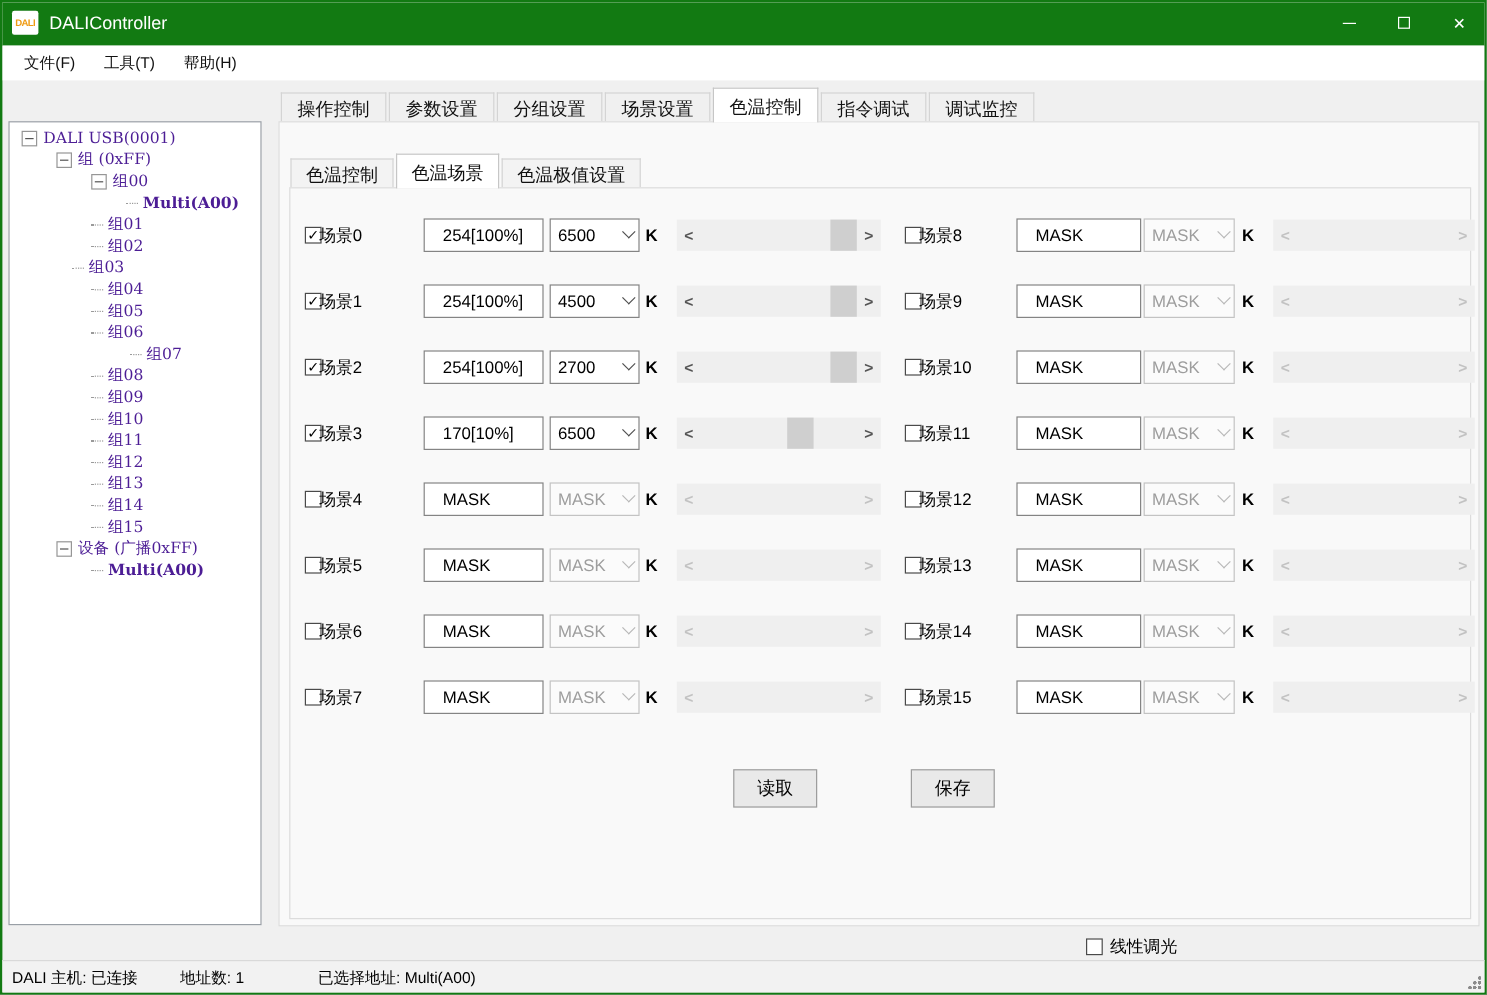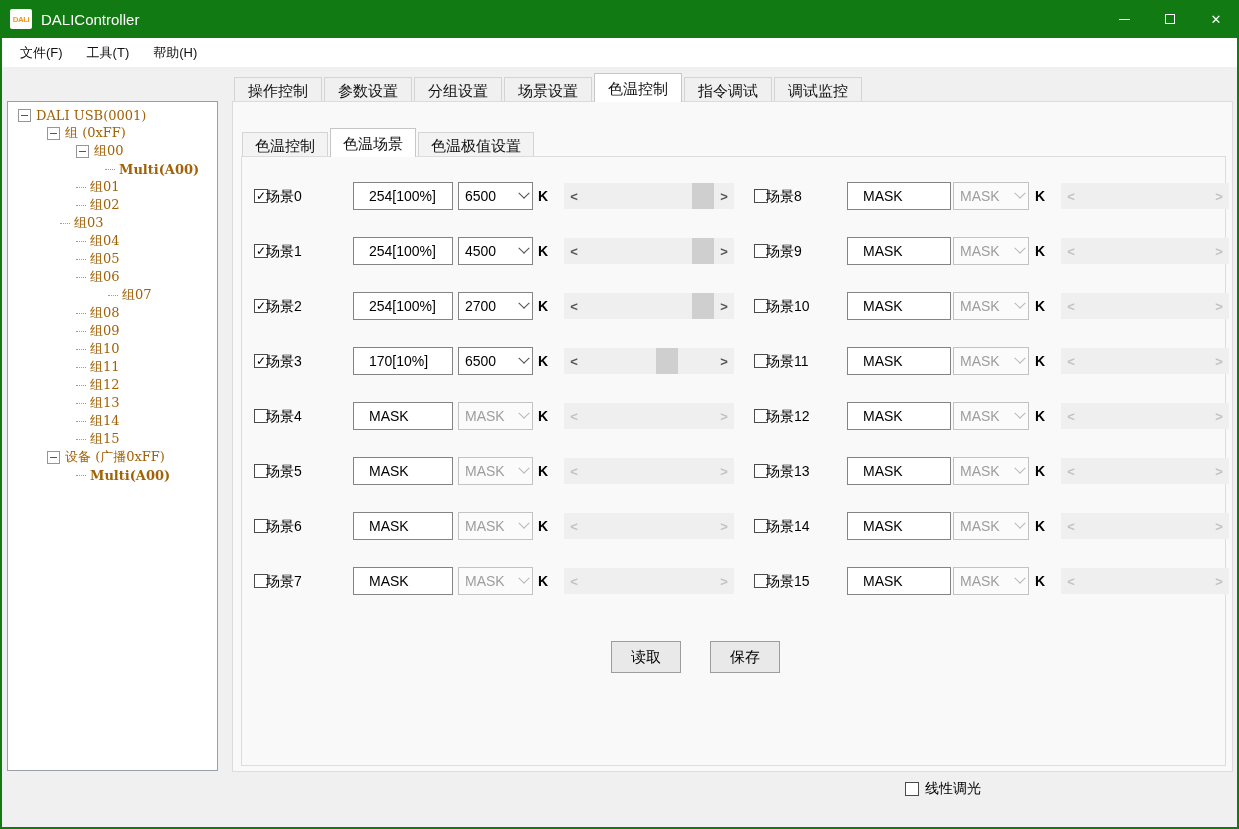--- a/index.html
+++ b/index.html
@@ -20,21 +20,21 @@
   .glyph-min { width:11px; height:1px; background:#fff; display:block; }
   .glyph-max { width:10px; height:10px; border:1px solid #fff; display:block; }
   .glyph-close { font-size:13px; line-height:1; }
   
   .menubar { position:absolute; left:0; top:36px; right:0; height:29px; background:#ffffff;
     display:flex; align-items:center; padding-left:6px; }
   .menu-item { font-size:13px; color:#111; padding:5px 12px; }
   
   .tree { position:absolute; left:5px; top:99px; width:211px; height:670px; background:#fff;
     border:1px solid #999fa6; overflow:hidden; font-family:"DejaVu Serif", serif; }
-  .tree-item { height:18px; display:flex; align-items:center; font-size:13px; color:#a16207; white-space:nowrap; }
+  .tree-item { height:18px; display:flex; align-items:center; font-size:13px; color:#4c1d95; white-space:nowrap; }
   .tree-item:first-child { margin-top:4px; }
   .expander { width:13px; height:13px; border:1px solid #969696; background:#fff; margin-right:5px;
     flex:0 0 13px; position:relative; }
   .expander::after { content:""; position:absolute; left:2px; right:2px; top:5px; height:1px; background:#555; }
   .tree-dash { width:10px; border-top:1px dotted #9a9a9a; margin-right:4px; flex:0 0 10px; }
   .tree-item.bold { font-weight:bold; }
   
   .tabstrip { position:absolute; left:232px; top:73px; display:flex; align-items:flex-end; height:27px; }
   .tab { font-size:15px; color:#111; padding:4px 13px 5px; border:1px solid #d4d4d4; border-bottom:none;
     background:#f0f0f0; height:25px; }
@@ -80,21 +80,21 @@
   .scroll-thumb { position:absolute; top:0; width:22px; height:100%; background:#cfcfcf; }
   
   .scene-row.masked .combo { border-color:#c3c3c3; background:#fbfbfb; }
   .scene-row.masked .combo-text { color:#9d9d9d; }
   .scene-row.masked .chevron { border-color:#b8b8b8; }
   .scene-row.masked .scroll-arrow { color:#c2c2c2; }
   
   .action-btn { position:absolute; width:70px; height:32px; background:#e9e9e9; border:1px solid #9d9d9d;
     font-size:15px; color:#000; font-family:"Liberation Sans", sans-serif; }
   #btn-read { left:369px; top:484px; }
-  #btn-save { left:468px; top:484px; }
+  #btn-save { left:517px; top:484px; }
   
   .linear-cb { position:absolute; left:903px; top:778px; display:flex; align-items:center; }
   .linear-cb .cb { position:static; margin-right:6px; }
   .linear-label { font-size:14px; color:#000; }
   .statusbar { position:absolute; left:0; right:0; bottom:-2px; height:29px; margin:0 -2px; background:#f2f2f2;
     border-top:1px solid #d9d9d9; }
   .status-item { position:absolute; top:0; line-height:28px; font-size:13px; color:#000; white-space:nowrap; }
   #status-host { left:10px; }
   #status-addr { left:150px; }
   #status-sel  { left:265px; }
@@ -538,13 +538,19 @@
       <button class="action-btn" id="btn-read">读取</button>
       <button class="action-btn" id="btn-save">保存</button>
     </div>
   </div>
 
   <div class="linear-cb">
     <span class="cb"></span>
     <span class="linear-label">线性调光</span>
   </div>
 
+  <div class="statusbar">
+    <span class="status-item" id="status-host">DALI 主机: 已连接</span>
+    <span class="status-item" id="status-addr">地址数: 1</span>
+    <span class="status-item" id="status-sel">已选择地址: Multi(A00)</span>
+    <span class="resize-grip"></span>
+  </div>
 </div>
 
 </body></html>

